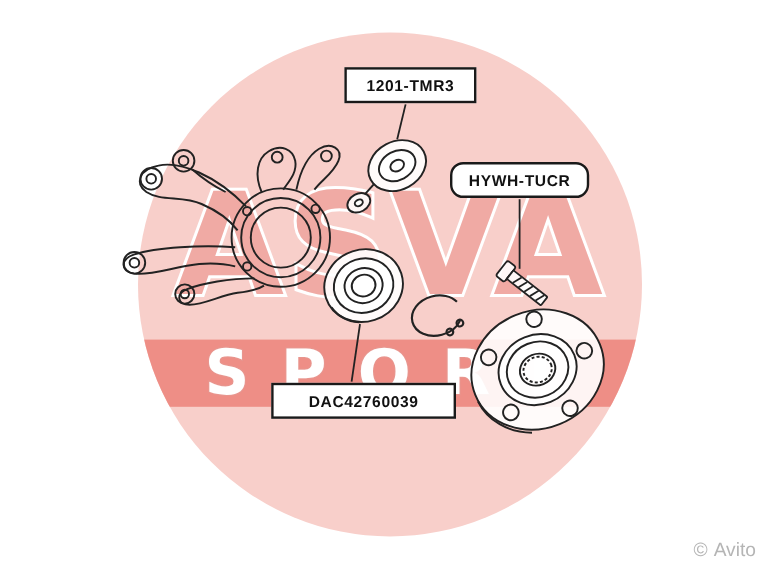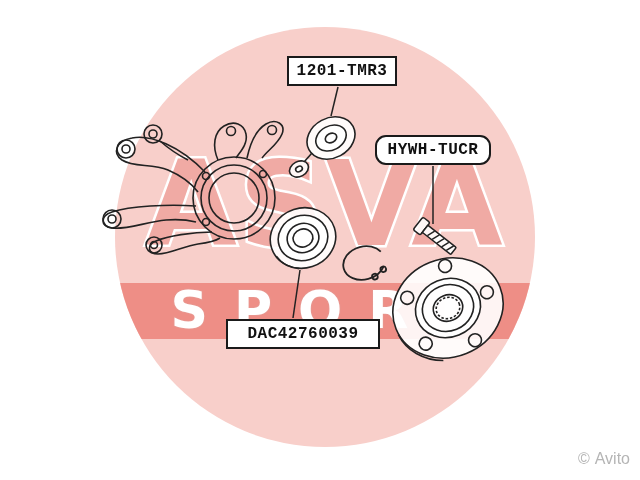--- a/index.html
+++ b/index.html
@@ -5,21 +5,21 @@
   html,body { margin:0; padding:0; background:#ffffff; }
   .stage {
     position:relative; width:640px; height:480px; overflow:hidden;
     background:#ffffff; font-family:"Liberation Sans", sans-serif;
   }
   .stage svg { position:absolute; left:0; top:0; }
   .part-label {
     position:absolute; box-sizing:border-box;
     border:2px solid #1a1a1a; background:#ffffff;
     display:flex; align-items:center; justify-content:center;
-    font-weight:bold; font-size:16px; letter-spacing:0.5px; color:#111111;font-family:Liberation Mono, monospace;
+    font-weight:bold; font-size:13px; letter-spacing:0.5px; color:#111111;
   }
   .credit {
     position:absolute; right:10px; bottom:12px;
     color:#b5b5b5; font-size:16px; display:flex; gap:5px; align-items:center;
   }
 </style>
 </head>
 <body>
 
 <div class="stage">

